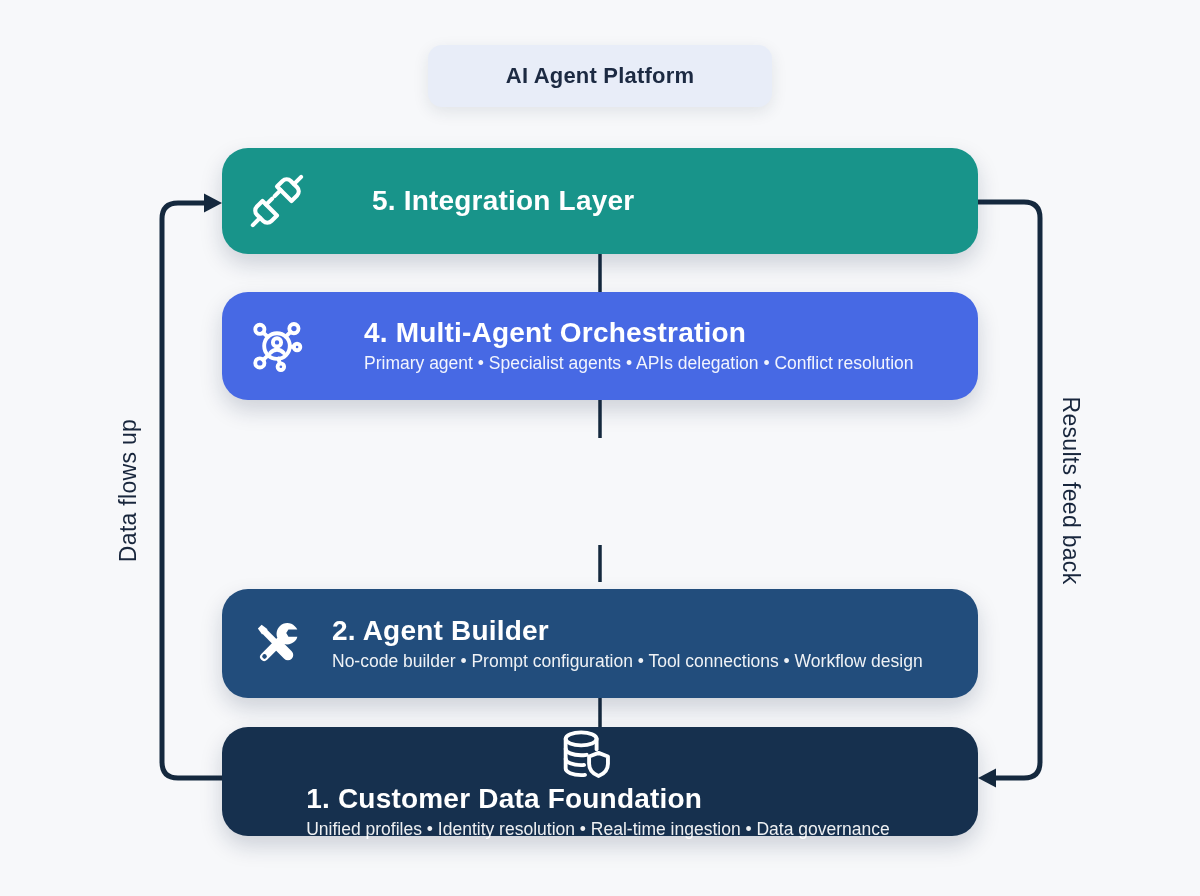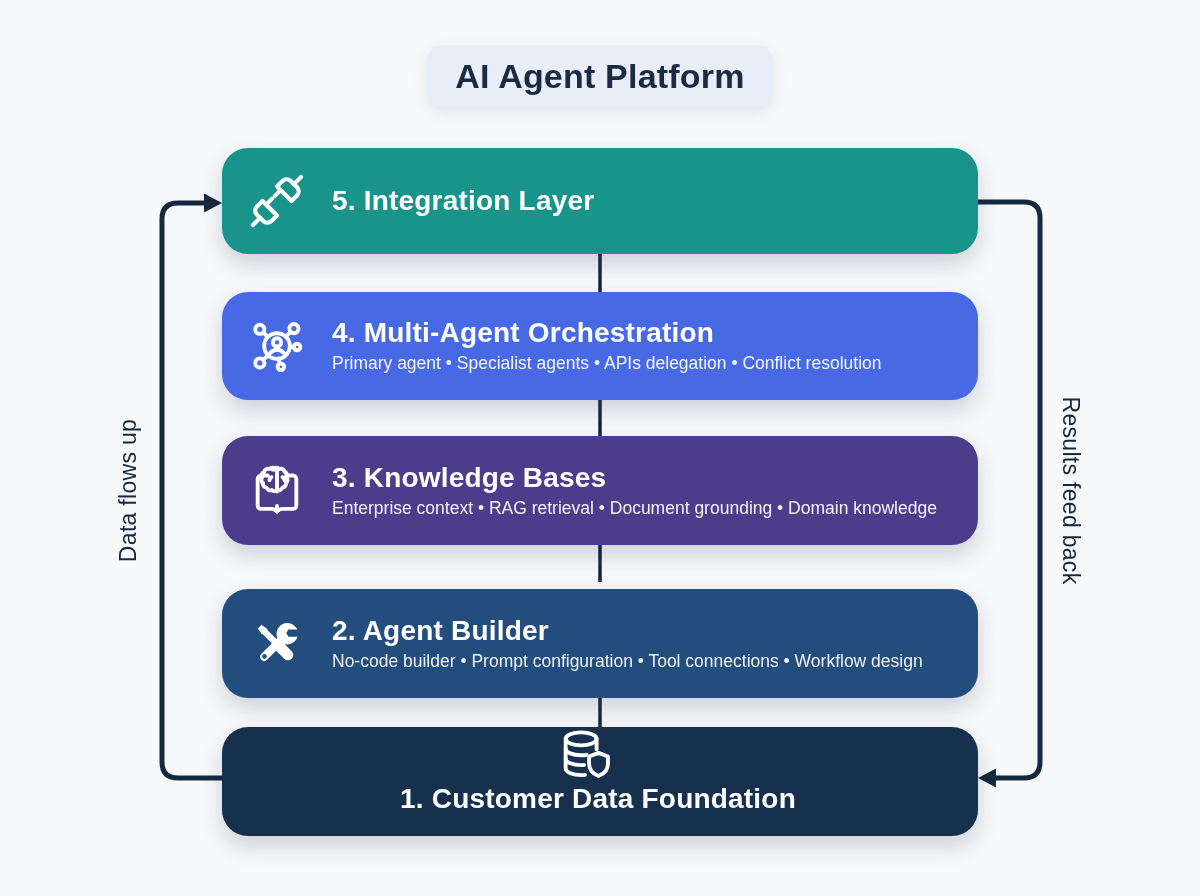--- a/index.html
+++ b/index.html
@@ -5,21 +5,21 @@
   html,body{margin:0;padding:0;background:#eceef1;}
   #canvas{
     position:relative;width:1200px;height:896px;margin:0 auto;
     background:#f7f8fa;overflow:hidden;
     font-family:"Liberation Sans","DejaVu Sans",sans-serif;
   }
   .title-pill{
     position:absolute;left:428px;top:45px;width:344px;height:62px;
     background:#e8edf8;border-radius:14px;
     display:flex;align-items:center;justify-content:center;
-    font-size:34px;font-weight:700;color:#1c2a42;letter-spacing:.2px;
+    font-size:22px;font-weight:700;color:#1c2a42;letter-spacing:.2px;
     box-shadow:0 5px 16px rgba(30,45,70,.10);
   }
   .layer{
     position:absolute;left:222px;width:756px;border-radius:26px;
     display:flex;align-items:center;padding:0 30px 0 26px;box-sizing:border-box;
     color:#fff;box-shadow:0 10px 22px rgba(15,35,65,.18);
   }
   .icon{width:58px;height:58px;flex:0 0 58px;margin-right:26px;display:flex;align-items:center;justify-content:center;}
   .icon svg{width:58px;height:58px;}
   .texts{display:flex;flex-direction:column;gap:8px;}
@@ -42,37 +42,37 @@
     <polygon points="204,193.5 222,203 204,212.5" fill="#15293e"></polygon>
     <path d="M978 202h46q16 0 16 16v544q0 16-16 16h-28" fill="none" stroke-width="5" stroke-linecap="round" stroke="#15293e"></path>
     <polygon points="996,768.5 978,778 996,787.5" fill="#15293e"></polygon>
   </svg>
 
   <div class="title-pill">AI Agent Platform</div>
 
   <div class="side-label" style="left:18px;top:477px;transform:rotate(-90deg);">Data flows up</div>
   <div class="side-label" style="left:960px;top:477px;transform:rotate(90deg);">Results feed back</div>
 
-  <div class="layer" style="top: 148px; height: 106px; background: rgb(24, 148, 138);">
+  <div class="layer" style="top: 148px; height: 106px; background: rgb(24, 148, 138); gap: 40px;">
     <span class="icon">
       <svg viewBox="0 0 24 24" fill="none" stroke="#fff" stroke-width="1.7" stroke-linecap="round" stroke-linejoin="round">
         <path d="m19 5 3-3"></path>
           <path d="m2 22 3-3"></path>
         <path d="M6.3 20.3a2.4 2.4 0 0 0 3.4 0L12 18l-6-6-2.3 2.3a2.4 2.4 0 0 0 0 3.4Z"></path>
         <path d="M7.5 13.5 10 11"></path>
           <path d="M13.5 7.5 11 10"></path>
         <path d="m12 6 6 6 2.3-2.3a2.4 2.4 0 0 0 0-3.4l-2.6-2.6a2.4 2.4 0 0 0-3.4 0Z"></path>
       </svg>
     </span>
     <div class="texts">
       <div class="layer-title">5. Integration Layer</div>
     </div>
   </div>
 
-  <div class="layer" style="top: 292px; height: 108px; background: rgb(71, 105, 228);">
+  <div class="layer" style="top: 292px; height: 108px; background: rgb(71, 105, 228); gap: 32px;">
     <span class="icon">
       <svg viewBox="0 0 24 24" fill="none" stroke="#fff" stroke-width="1.6" stroke-linecap="round" stroke-linejoin="round">
         <circle cx="12" cy="12" r="5.3"></circle>
         <circle cx="12" cy="10.5" r="1.7"></circle>
         <path d="M9.2 14.9a3.6 3.6 0 0 1 5.6 0"></path>
         <path d="M8.3 8.3 6.2 6.4"></path>
           <circle cx="4.9" cy="5.1" r="1.9"></circle>
         <path d="m15.6 8.1 2.1-2"></path>
           <circle cx="19" cy="4.8" r="1.9"></circle>
         <path d="M17.3 12.3h1.6"></path>
@@ -82,36 +82,20 @@
         <path d="m12.6 17.2.5 1.8"></path>
           <circle cx="13.6" cy="20.6" r="1.35"></circle>
       </svg>
     </span>
     <div class="texts">
       <div class="layer-title">4. Multi-Agent Orchestration</div>
       <div class="layer-subtitle">Primary agent • Specialist agents • APIs delegation • Conflict resolution</div>
     </div>
   </div>
 
-  <div class="layer" style="top: 436px; height: 109px; background: rgb(76, 61, 140);">
-    <span class="icon">
-      <svg viewBox="0 0 24 24" fill="none" stroke="#fff" stroke-width="1.6" stroke-linecap="round" stroke-linejoin="round">
-        <path d="M8.2 5.6H5.4A1.4 1.4 0 0 0 4 7v11a1.4 1.4 0 0 0 1.4 1.4h4.2c.9 0 1.8.4 2.4 1.1.6-.7 1.5-1.1 2.4-1.1h4.2A1.4 1.4 0 0 0 20 18V7a1.4 1.4 0 0 0-1.4-1.4h-2.8"></path>
-        <path d="M12 20.5v-2.3"></path>
-        <path d="M12 3.1c-.8-.9-2.3-1-3.2-.2-.9-.3-1.9.2-2.1 1.2-.9.3-1.3 1.4-.8 2.2-.6.7-.5 1.8.3 2.3-.2 1 .5 1.9 1.5 2 .3.9 1.3 1.4 2.2 1 .6.6 1.6.6 2.1 0 .9.4 1.9-.1 2.2-1 1-.1 1.7-1 1.5-2 .8-.5.9-1.6.3-2.3.5-.8.1-1.9-.8-2.2-.2-1-1.2-1.5-2.1-1.2-.9-.8-2.4-.7-3.1.2Z"></path>
-        <path d="M12 2.6v9.6"></path>
-        <path d="M9.7 6.3c-.5.2-.8.7-.8 1.3"></path>
-        <path d="M14.3 6.3c.5.2.8.7.8 1.3"></path>
-      </svg>
-    </span>
-    <div class="texts">
-      <div class="layer-title">3. Knowledge Bases</div>
-      <div class="layer-subtitle">Enterprise context • RAG retrieval • Document grounding • Domain knowledge</div>
-    </div>
-  </div>
 
   <div class="layer" style="top: 580px; height: 109px; background: rgb(34, 77, 124); margin-top: 9px;">
     <span class="icon">
       <svg viewBox="0 0 24 24" fill="#ffffff" stroke="none">
         <g transform="rotate(-45 12 12)">
           <path d="M10.9 1.9h2.2l.5 3h-3.2Z"></path>
           <rect x="10.7" y="4.6" width="2.6" height="7.2"></rect>
           <rect x="9.8" y="11.4" width="4.4" height="9.2" rx="2.2"></rect>
         </g>
         <g transform="rotate(45 12 12)">
@@ -132,16 +116,17 @@
         <ellipse cx="10.4" cy="4.9" rx="6.4" ry="2.7"></ellipse>
         <path d="M4 4.9v12.3c0 1.5 2.9 2.7 6.4 2.7.6 0 1.1 0 1.6-.1"></path>
         <path d="M16.8 4.9v4.3"></path>
         <path d="M4 9c0 1.5 2.9 2.7 6.4 2.7.8 0 1.6-.1 2.3-.2"></path>
         <path d="M4 13.1c0 1.5 2.9 2.7 6.4 2.7.4 0 .8 0 1.2-.1"></path>
         <path d="m17.6 10.7 3.9 1.5v3c0 2.5-1.6 4.2-3.9 5.1-2.3-.9-3.9-2.6-3.9-5.1v-3l3.9-1.5Z"></path>
       </svg>
     </span>
     <div class="texts">
       <div class="layer-title">1. Customer Data Foundation</div>
+      <div class="layer-subtitle">Unified profiles • Identity resolution • Real-time ingestion • Data governance</div>
     </div>
   </div>
 
 </div>
 
 </body></html>

